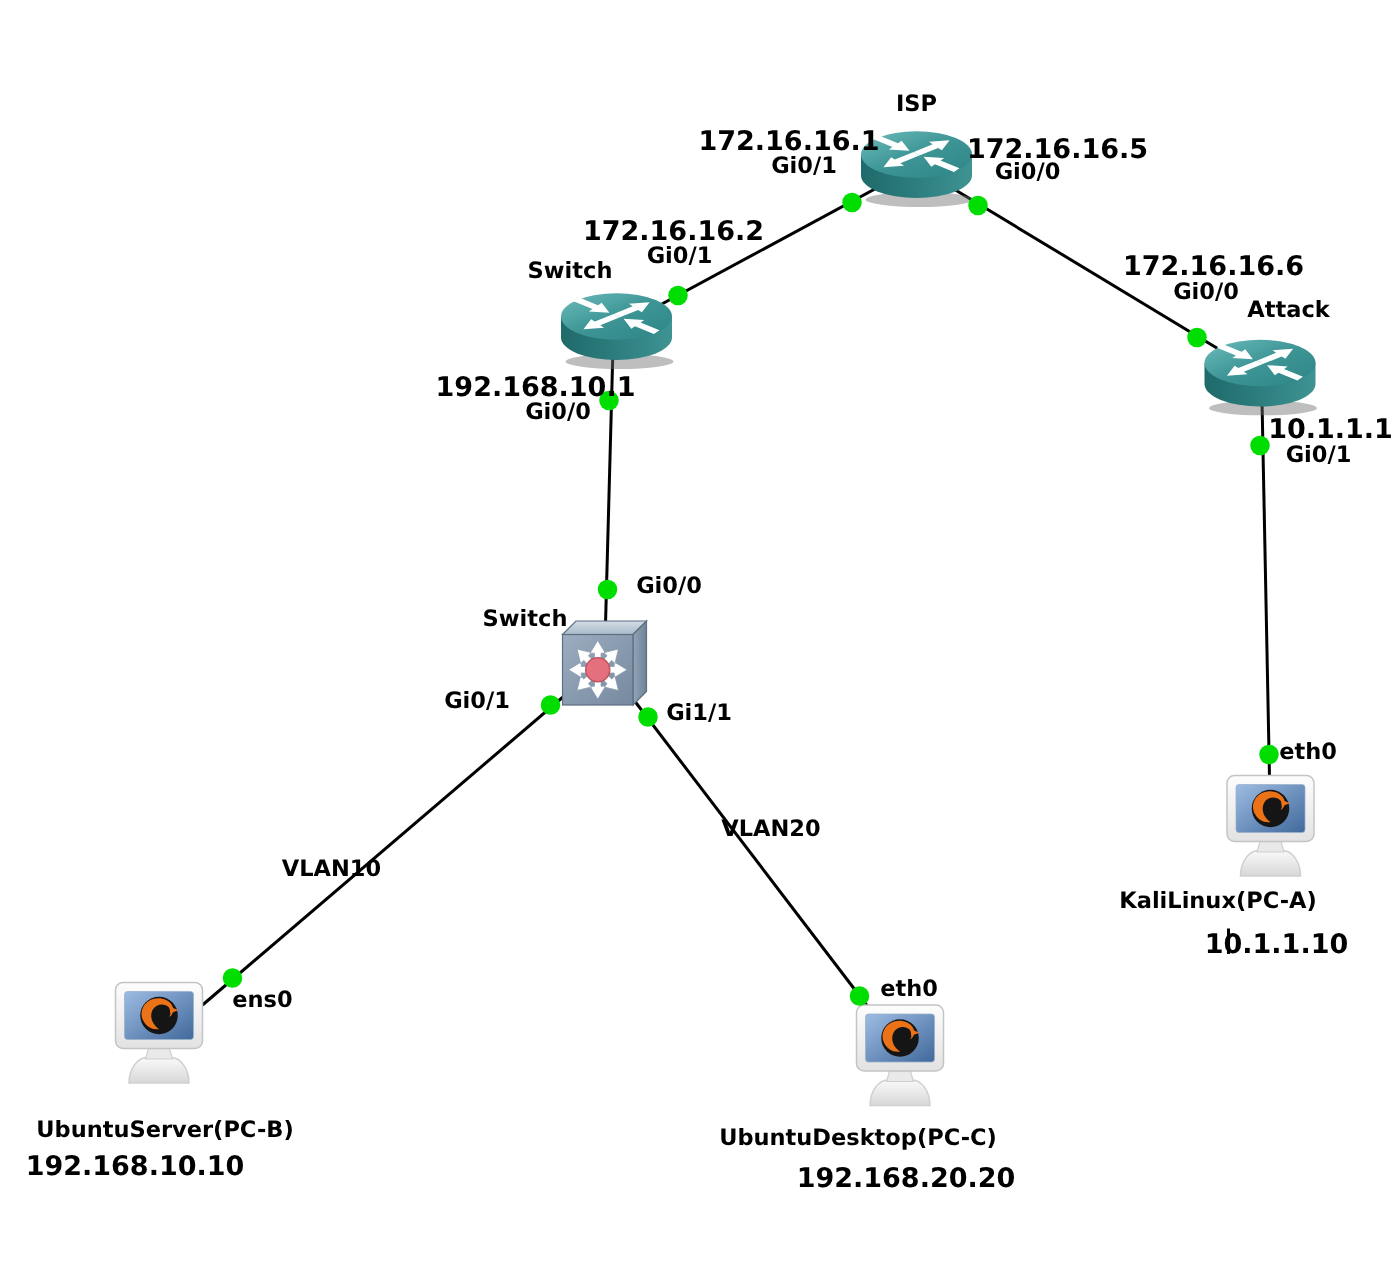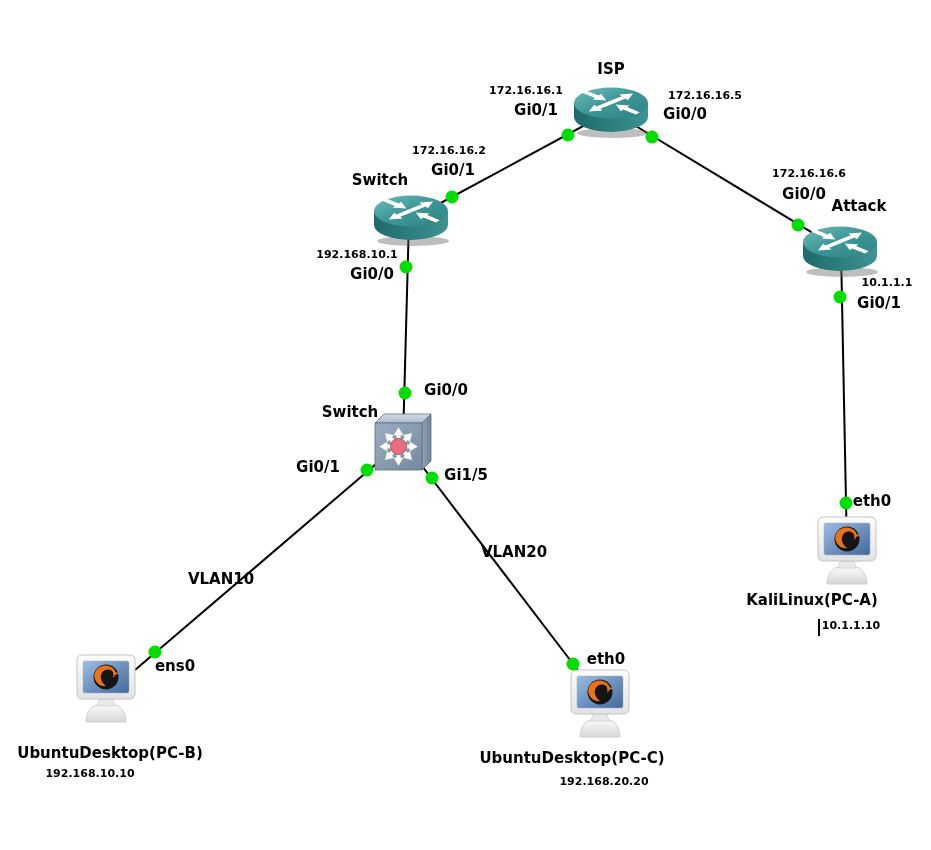--- a/index.html
+++ b/index.html
@@ -11,21 +11,21 @@
   .links-layer{position:absolute;left:0;top:0;width:931px;height:850px;z-index:1;}
   .node{position:absolute;z-index:2;cursor:pointer;}
   .dot{
     position:absolute;width:13px;height:13px;border-radius:50%;
     background:#00dd00;transform:translate(-50%,-50%);z-index:3;
   }
   .lbl{
     position:absolute;transform:translateX(-50%);z-index:4;
     font-weight:bold;color:#000;white-space:nowrap;font-size:15px;line-height:1.1;
   }
-  .lbl.ip{font-size:11px;}
+  .lbl.ip{font-size:18px;}
   .text-cursor{position:absolute;width:2px;height:17px;background:#000;z-index:5;}
 </style>
 </head>
 <body>
 
 <div class="canvas">
 
   <svg width="0" height="0" style="position:absolute" aria-hidden="true">
     <defs>
       <linearGradient id="gradRouterTop" x1="0" y1="0" x2="1" y2="1">
@@ -241,31 +241,31 @@
 
   <div class="lbl" style="left:859px;top:198px">Attack</div>
   <div class="lbl ip" style="left:809px;top:168px">172.16.16.6</div>
   <div class="lbl" style="left:804px;top:186px">Gi0/0</div>
   <div class="lbl ip" style="left:887px;top:277px">10.1.1.1</div>
   <div class="lbl" style="left:879px;top:295px">Gi0/1</div>
 
   <div class="lbl" style="left:350px;top:404px">Switch</div>
   <div class="lbl" style="left:446px;top:382px">Gi0/0</div>
   <div class="lbl" style="left:318px;top:459px">Gi0/1</div>
-  <div class="lbl" style="left:466px;top:467px">Gi1/5</div>
+  <div class="lbl" style="left:466px;top:467px">Gi1/1</div>
 
   <div class="lbl" style="left:221px;top:571px">VLAN10</div>
   <div class="lbl" style="left:514px;top:544px">VLAN20</div>
 
   <div class="lbl" style="left:872px;top:493px">eth0</div>
   <div class="lbl" style="left:812px;top:592px">KaliLinux(PC-A)</div>
   <div class="lbl ip" style="left:851px;top:620px">10.1.1.10</div>
   <div class="text-cursor" style="left:818px;top:619px"></div>
 
   <div class="lbl" style="left:175px;top:658px">ens0</div>
-  <div class="lbl" style="left:110px;top:745px">UbuntuDesktop(PC-B)</div>
+  <div class="lbl" style="left:110px;top:745px">UbuntuServer(PC-B)</div>
   <div class="lbl ip" style="left:90px;top:768px">192.168.10.10</div>
 
   <div class="lbl" style="left:606px;top:651px">eth0</div>
   <div class="lbl" style="left:572px;top:750px">UbuntuDesktop(PC-C)</div>
   <div class="lbl ip" style="left:604px;top:776px">192.168.20.20</div>
 
 </div>
 
 </body></html>

